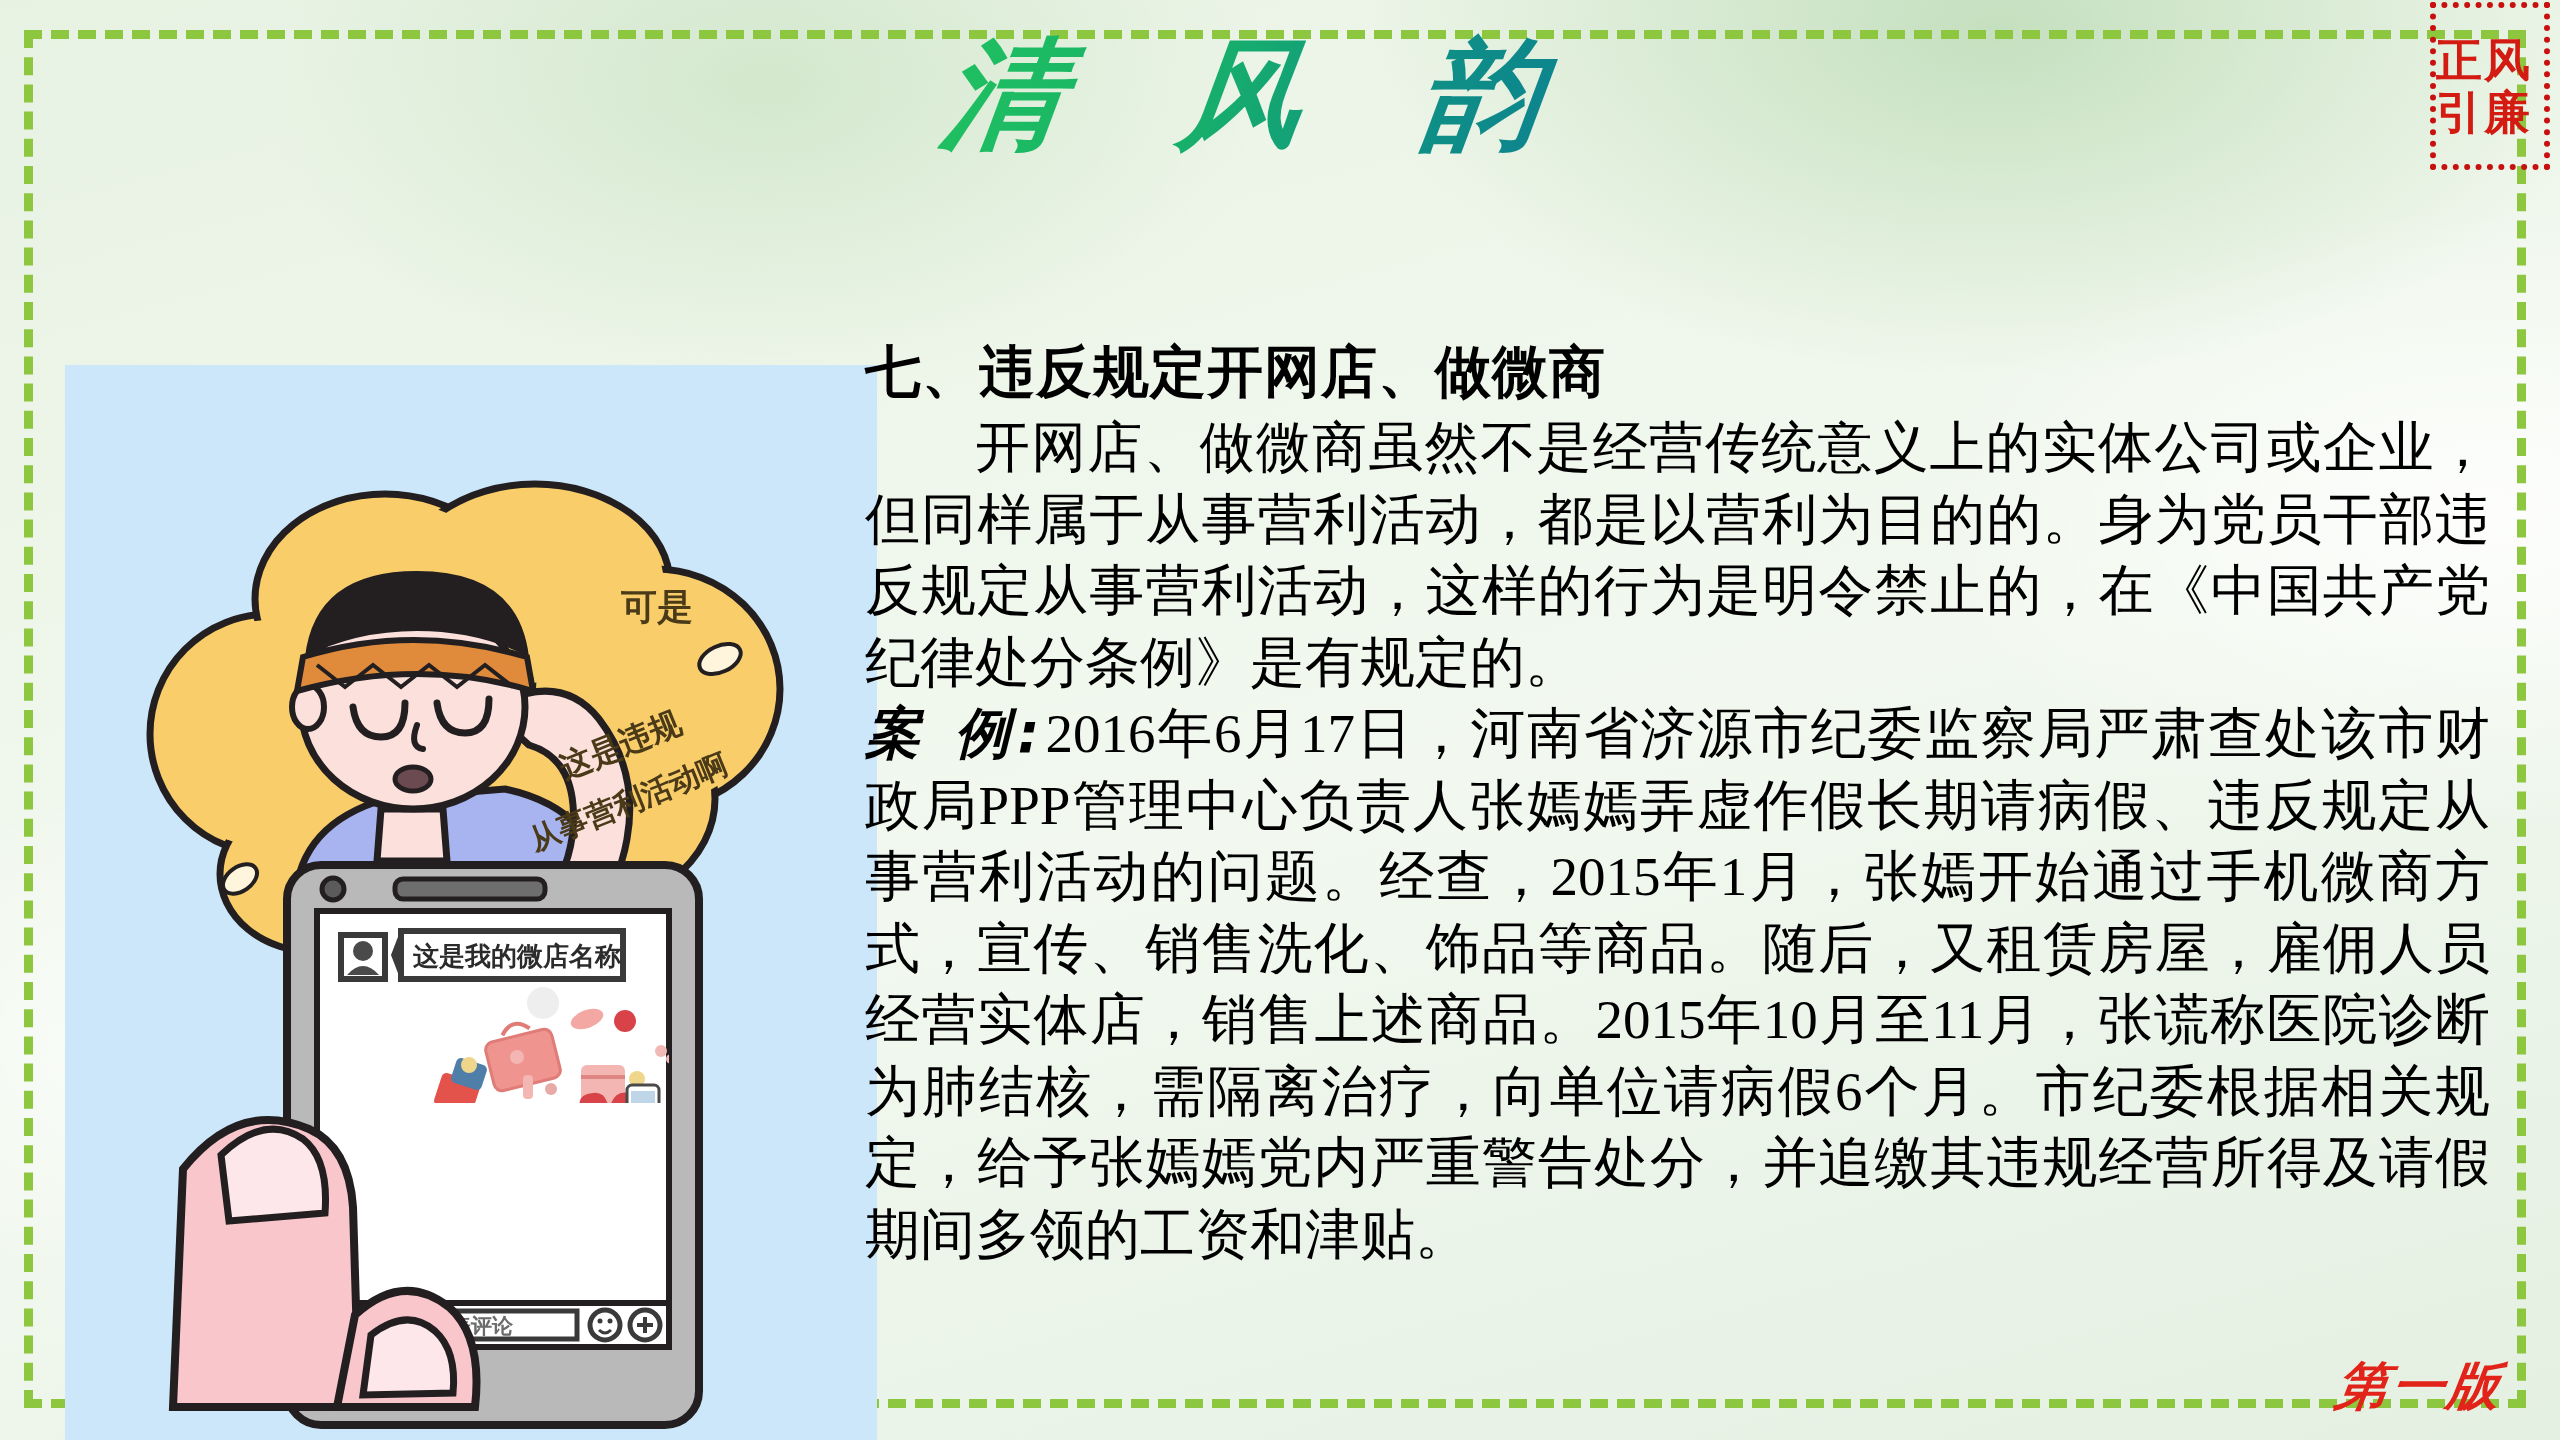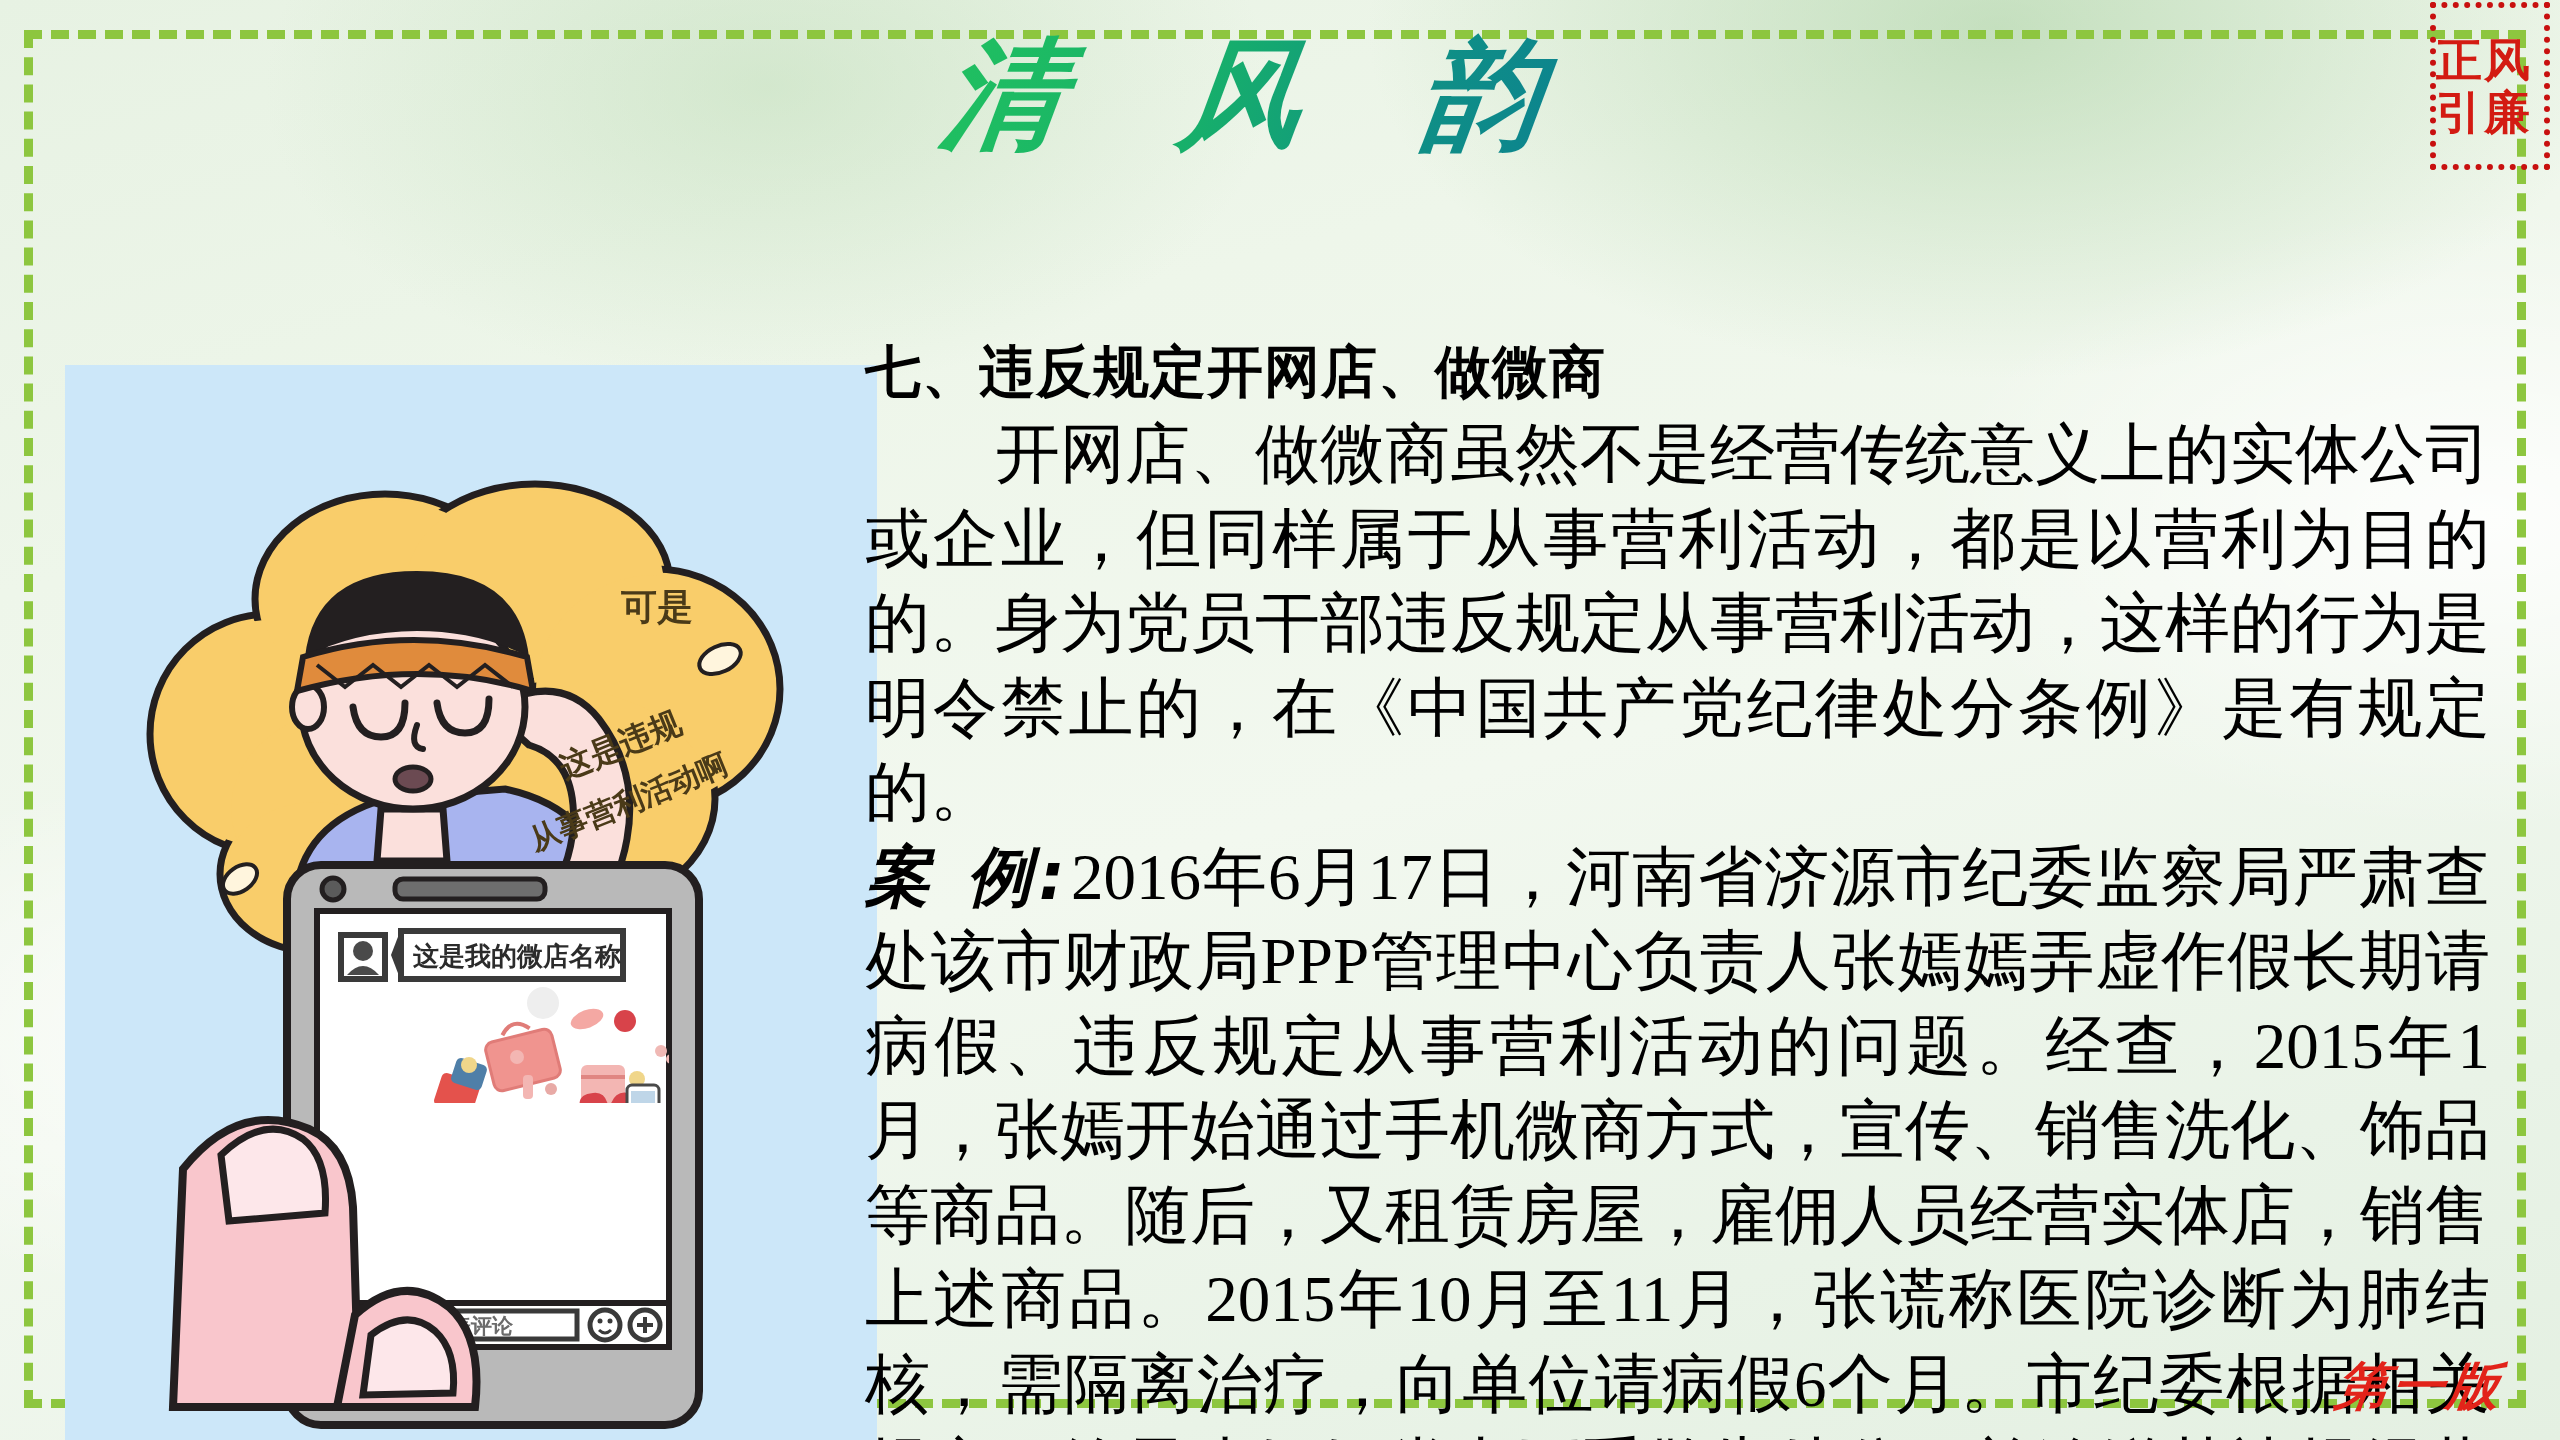--- a/index.html
+++ b/index.html
@@ -115,21 +115,21 @@
     font-family: "DejaVu Sans", "Liberation Sans", sans-serif;
     font-weight: 700;
     font-size: 56px;
     line-height: 1.15;
     color: #000;
     letter-spacing: 1px;
     margin: 0 0 8px 0;
   }
   .article-para {
     font-family: "Liberation Serif", "DejaVu Serif", serif;
-    font-size: 65px;
+    font-size: 55px;
     line-height: 1.30;
     color: #000;
     text-align: justify;
     text-justify: inter-character;
     margin: 0;
     letter-spacing: 0px;
   }
   .article-para.indent { text-indent: 2em; }
   .case-label {
     font-family: "DejaVu Sans", "Liberation Sans", sans-serif;

